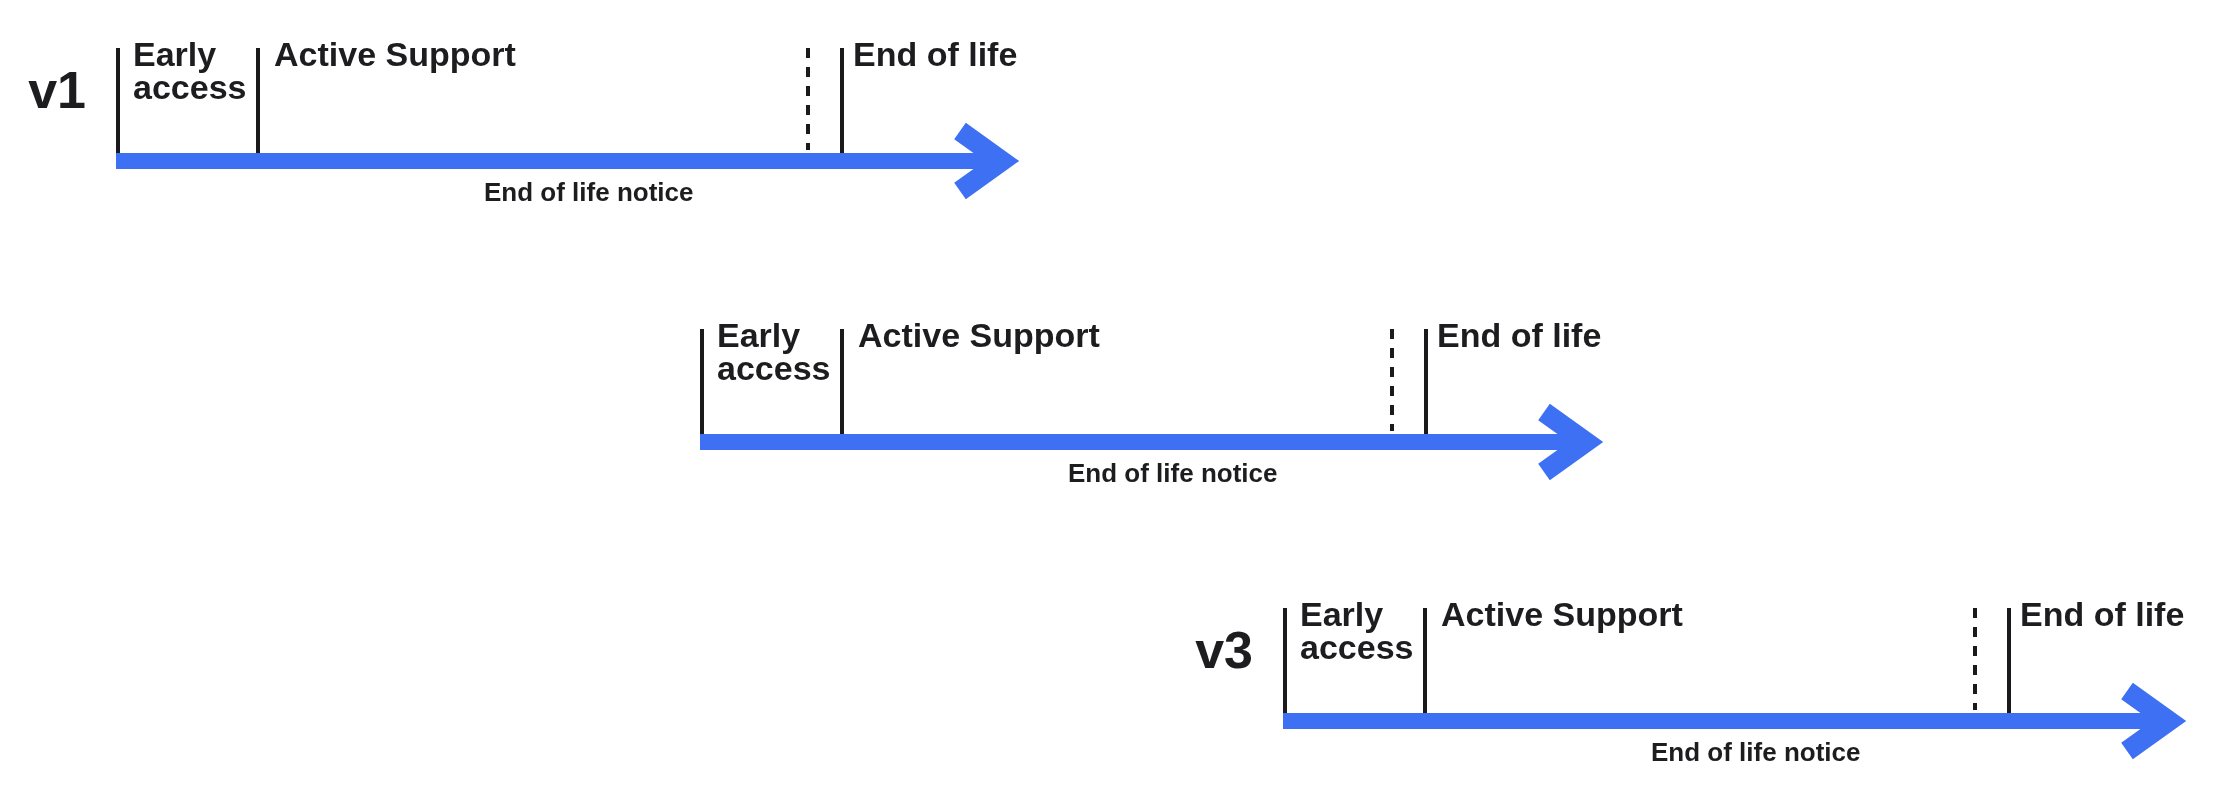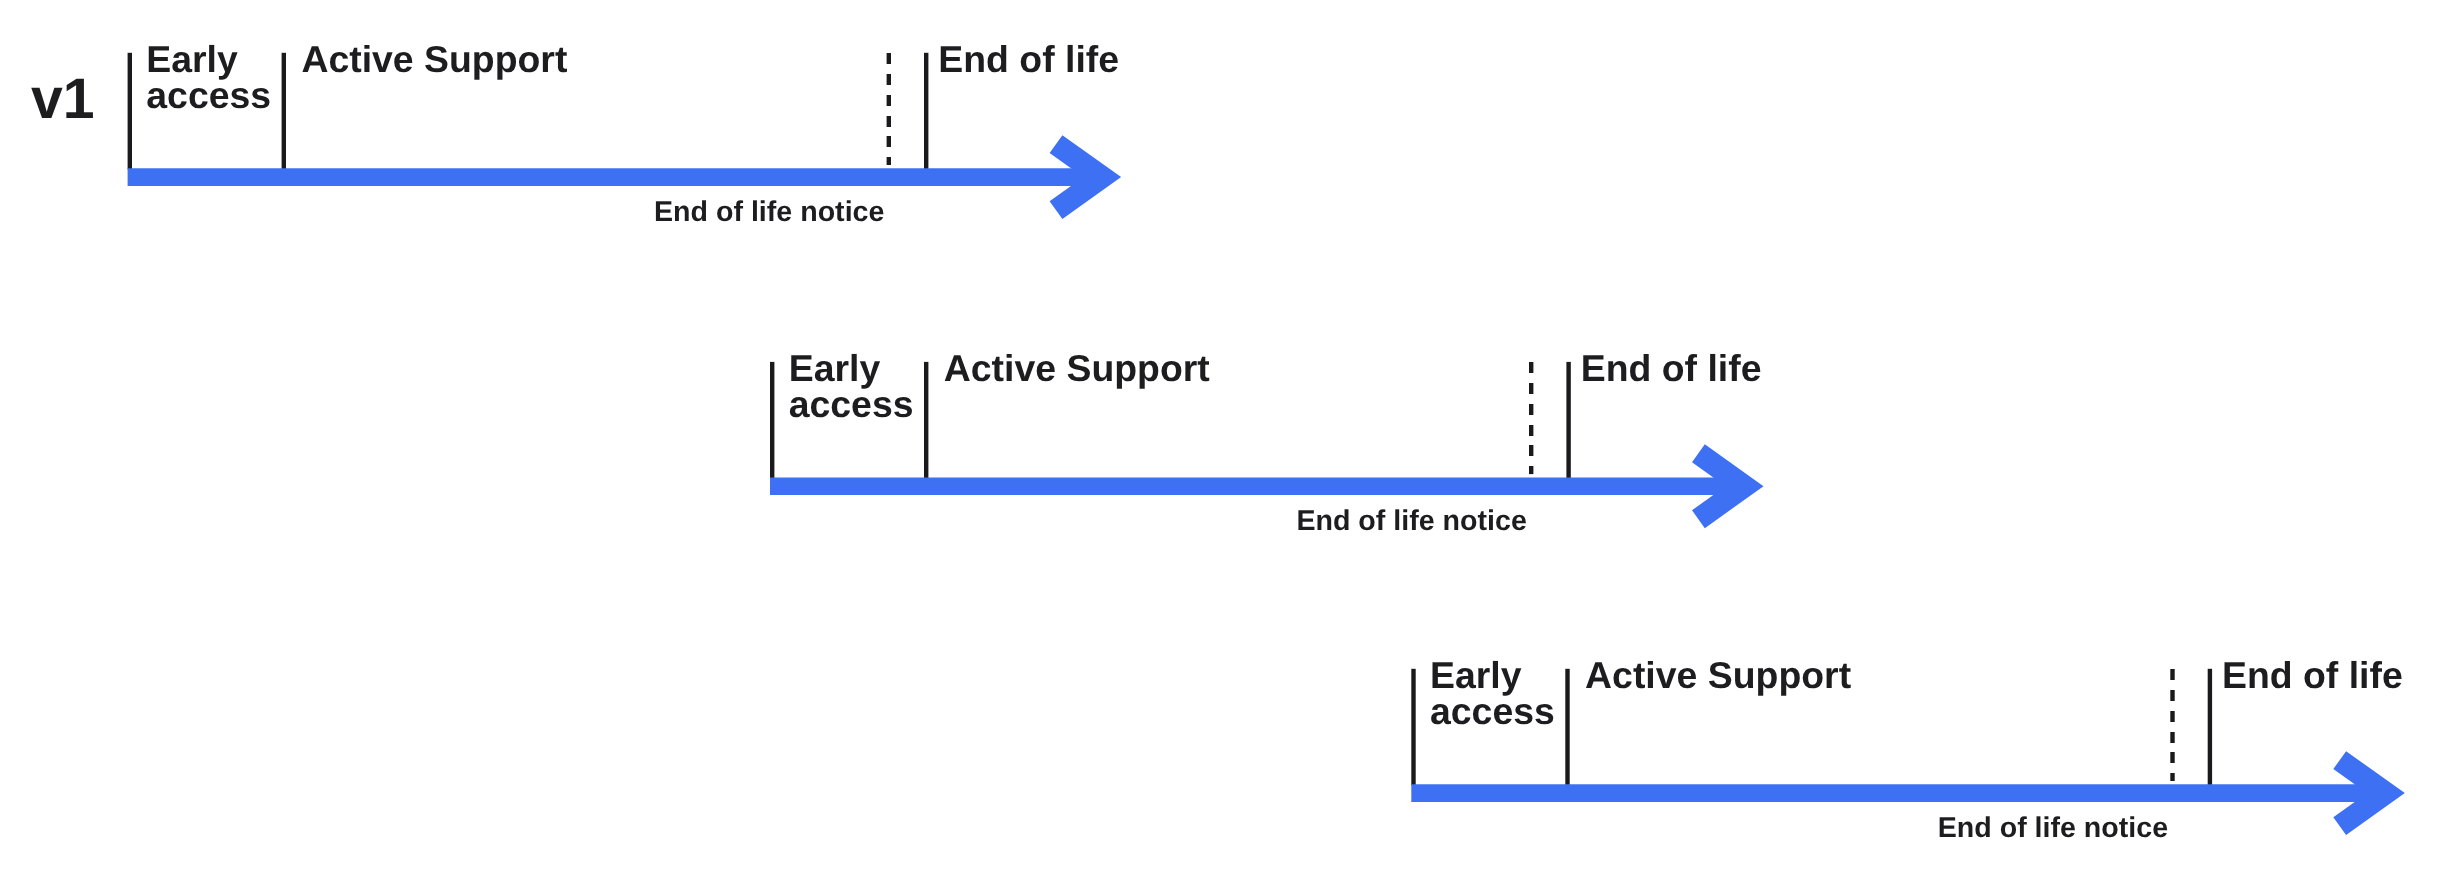--- a/index.html
+++ b/index.html
@@ -61,21 +61,21 @@
     white-space: nowrap;
   }
   .label-early  { left: 15px;  }
   .label-active { left: 156px; }
   .label-eol    { left: 735px; }
   .label-notice {
     position: absolute;
     top: 128px;
     left: 366px;
     width: 320px;
-    text-align: right;
+    text-align: left;
     font-size: 26px;
     line-height: 32px;
     font-weight: 700;
     white-space: nowrap;
   }
   .arrow-svg {
     position: absolute;
     left: -10px;
     top: 73px;
     width: 940px;
@@ -116,20 +116,21 @@
   <div class="phase-label label-active">Active Support</div>
   <div class="phase-label label-eol">End of life</div>
   <svg class="arrow-svg" viewBox="0 0 940 80" xmlns="http://www.w3.org/2000/svg">
     <line x1="8" y1="40" x2="885" y2="40" stroke="#3e70f4" stroke-width="16"></line>
     <path d="M852 10 L894 40 L852 70" fill="none" stroke="#3e70f4" stroke-width="20" stroke-linejoin="miter"></path>
   </svg>
   <div class="label-notice">End of life notice</div>
 </div>
 
 <div class="timeline-row row-3">
+  <div class="version">v3</div>
   <div class="tick tick-start"></div>
   <div class="tick tick-phase"></div>
   <div class="tick-dashed"></div>
   <div class="tick tick-end"></div>
   <div class="phase-label label-early">
     <div>Early</div>
     <div>access</div>
   </div>
   <div class="phase-label label-active">Active Support</div>
   <div class="phase-label label-eol">End of life</div>

